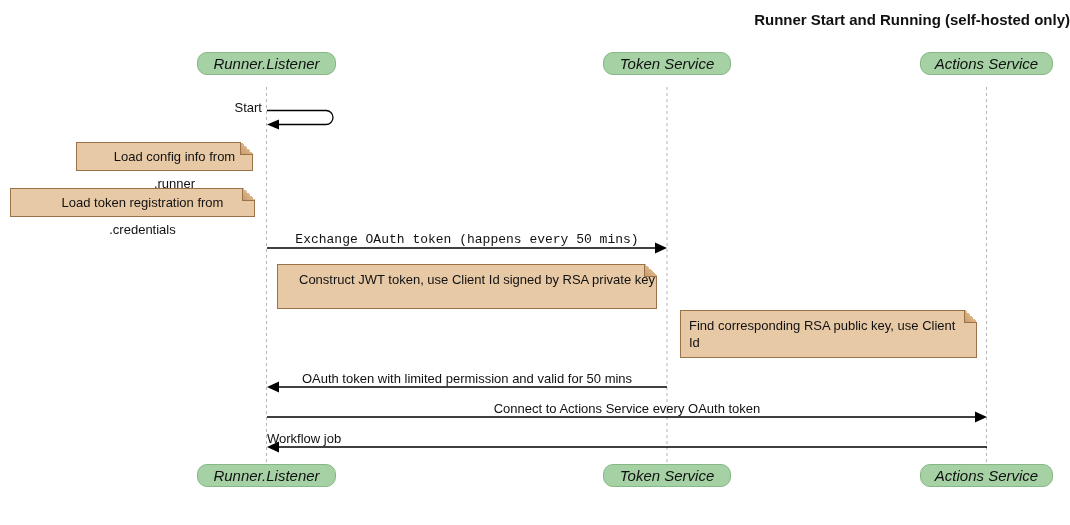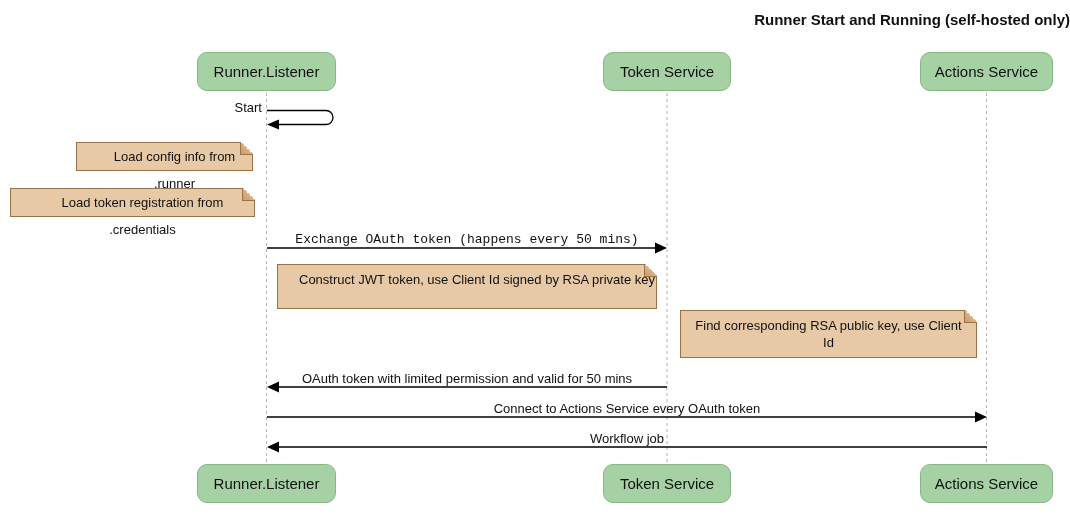--- a/index.html
+++ b/index.html
@@ -11,56 +11,57 @@
   }
   .title {
     position:absolute; left:0; top:11px; width:1070px;
     text-align:right; font-size:15px; font-weight:bold;
   }
   .wires { position:absolute; left:0; top:0; }
   .lifeline { stroke: var(--lifeline-color, #b4b4b4); stroke-width:1; stroke-dasharray:3,3; }
   .msg-line { stroke: var(--line-color, #000); stroke-width:1.3; fill:none; }
   .arrowhead { fill: var(--line-color, #000); }
   .participant {
-    position:absolute; height:39px; box-sizing:border-box;
+    position:absolute; height:23px; box-sizing:border-box;
     background: var(--participant-fill, #a5d1a5);
     border:1px solid var(--participant-border, #84b884);
     border-radius:10px;
     display:flex; align-items:center; justify-content:center;
     font-size:15px;
+    font-style:italic;
   }
   .p-runner  { left:197px; width:139px; }
   .p-token   { left:603px; width:128px; }
   .p-actions { left:920px; width:133px; }
   .p-top    { top:52px; }
   .p-bottom { top:464px; }
   .msg-label {
     position:absolute; font-size:13px; white-space:nowrap; line-height:14px;
   }
   .lbl-start { right:808px; top:101px; text-align:right; }
   .lbl-m1 { left:267px; width:400px; top:233px; text-align:center;font-family:Liberation Mono, monospace; }
   .lbl-m2 { left:267px; width:400px; top:372px; text-align:center; }
   .lbl-m3 { left:267px; width:720px; top:402px; text-align:center; }
-  .lbl-m4 { left:267px; width:720px; top:432px; text-align:center; }
+  .lbl-m4 { left:267px; width:720px; top:432px; }
   .note {
     position:absolute; box-sizing:border-box;
     background: var(--note-fill, #e8c9a6);
     border:1px solid var(--note-border, #9a7248);
     font-size:13px; text-align:center;padding-left:20px;
   }
   .note::after {
     content:""; position:absolute; top:-1px; right:-1px; width:12px; height:12px;
     background: linear-gradient(225deg, #ffffff 0%, #ffffff 50%, #dcb488 50%, #c79a6b 100%);
     border-left:1px solid var(--note-border, #9a7248);
     border-bottom:1px solid var(--note-border, #9a7248);
   }
   .n1 { left:76px;  top:142px; width:177px; height:29px; line-height:27px; }
   .n2 { left:10px;  top:188px; width:245px; height:29px; line-height:27px; }
   .n3 { left:277px; top:264px; width:380px; height:45px; line-height:29px; }
-  .n4 { left:680px; top:310px; width:297px; height:48px; text-align:center;
+  .n4 { left:680px; top:310px; width:297px; height:48px; text-align:left;
         padding:6px 8px; line-height:17px; }
 </style>
 </head>
 <body>
 
 <div class="canvas">
 
   <div class="title">Runner Start and Running (self-hosted only)</div>
 
   <svg class="wires" width="1070" height="525" viewBox="0 0 1070 525">

